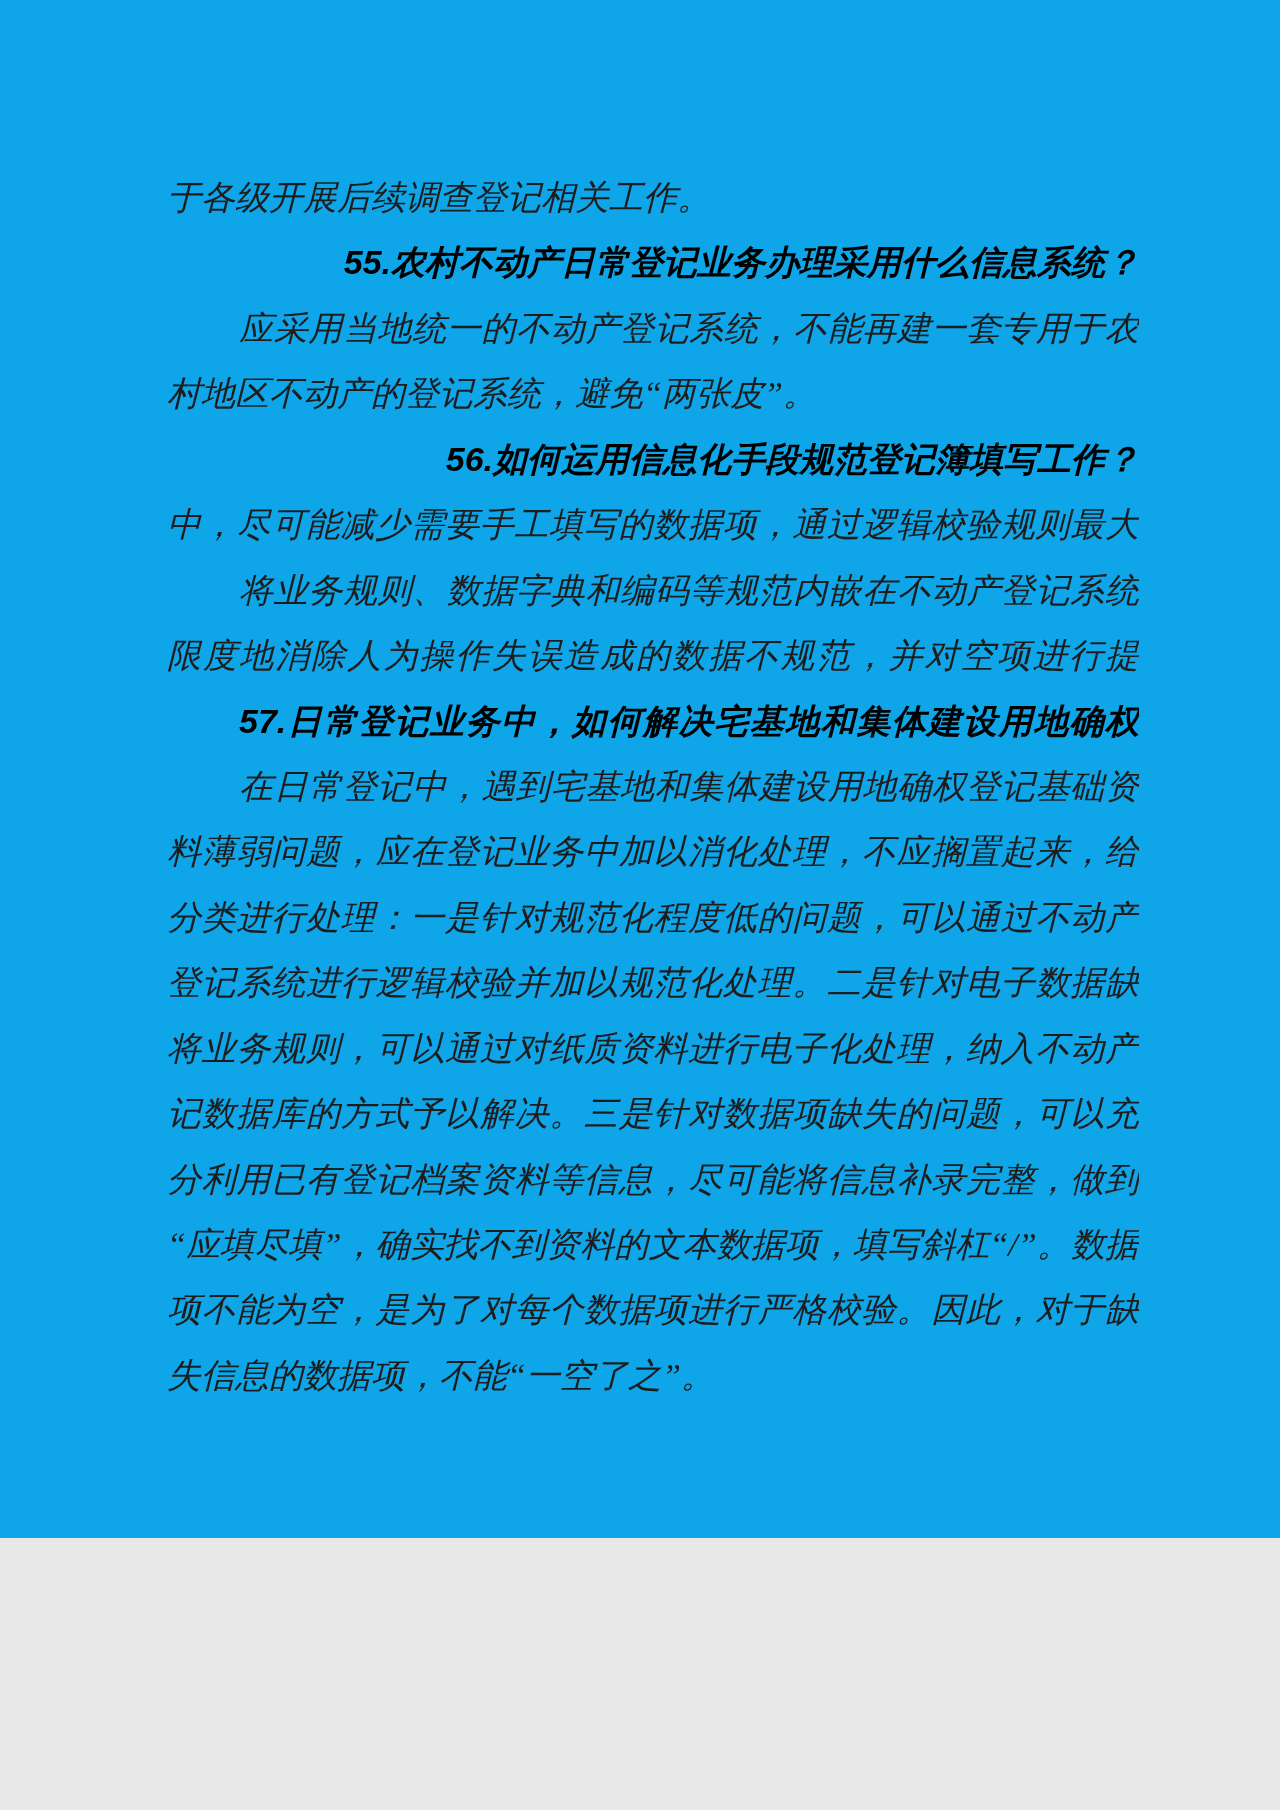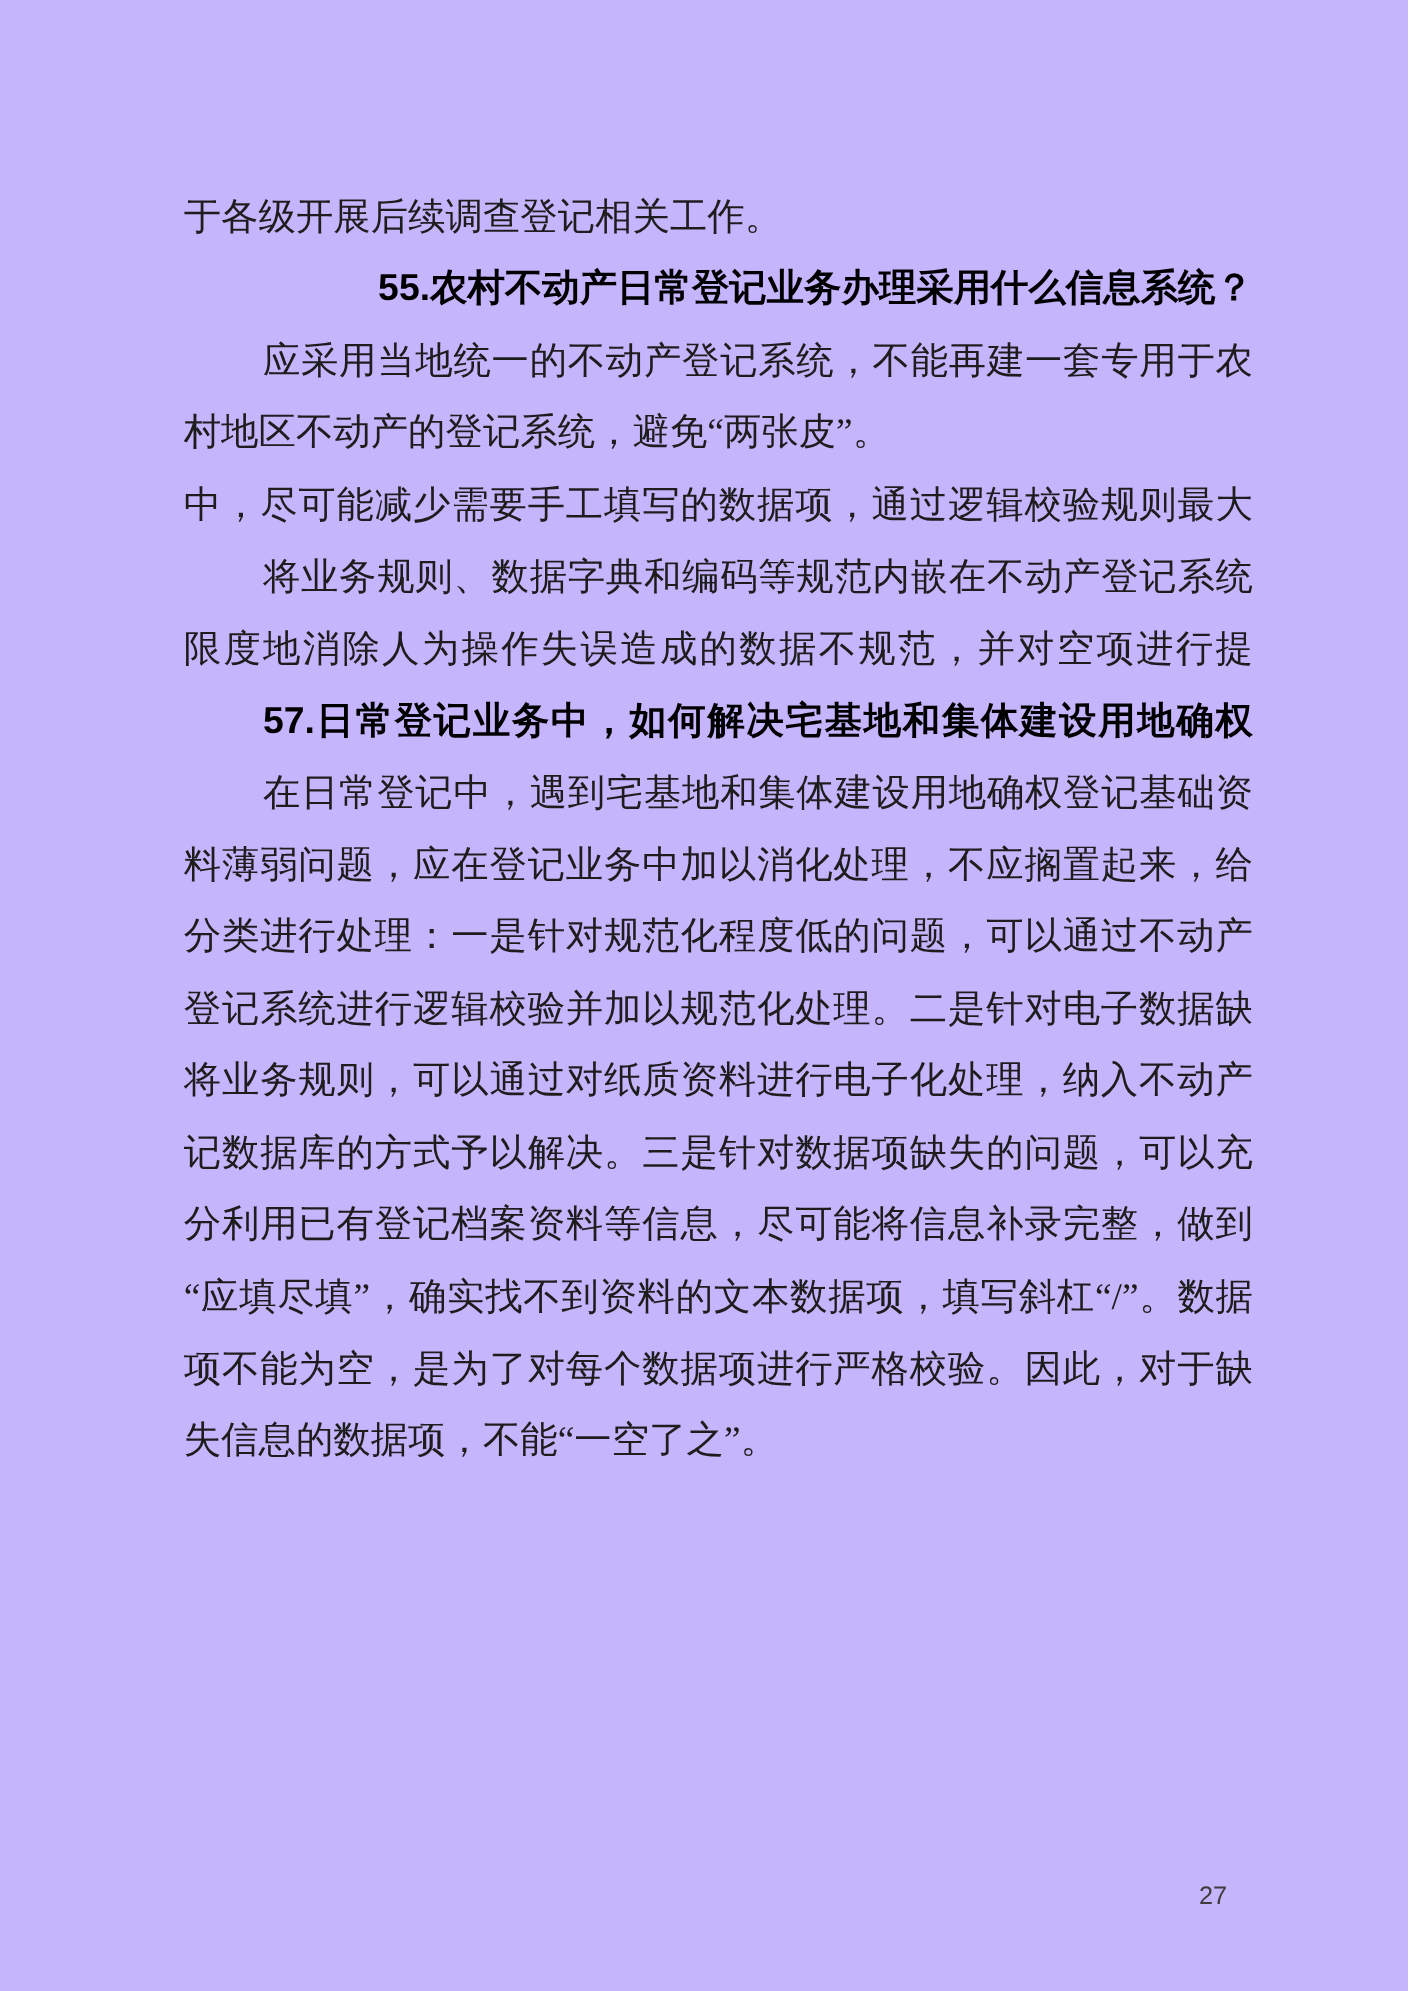--- a/index.html
+++ b/index.html
@@ -1,22 +1,23 @@
 <!DOCTYPE html>
 <html><head>
 <meta charset="utf-8">
 <style>
   html, body { margin: 0; padding: 0; background: #e8e8e8; }
   .page {
     position: relative;
     width: 1280px;
-    height: 1810px;
-    background: #c4b5fd;
+    height: 1538px;
+    background: #0ea5e9;
     margin: 0 auto;
     overflow: hidden;
+    font-style: italic;
   }
   .text-block {
     position: absolute;
     left: 167px;
     top: 165px;
     width: 972px;
   }
   .line {
     height: 65.45px;
     line-height: 65.45px;
@@ -54,20 +55,21 @@
 </style>
 </head>
 <body>
 
 <div class="page">
   <div class="text-block">
     <div class="line body">于各级开展后续调查登记相关工作。</div>
     <div class="line heading indent">55.农村不动产日常登记业务办理采用什么信息系统？</div>
     <div class="line body indent just">应采用当地统一的不动产登记系统，不能再建一套专用于农</div>
     <div class="line body">村地区不动产的登记系统，避免“两张皮”。</div>
+    <div class="line heading indent">56.如何运用信息化手段规范登记簿填写工作？</div>
     <div class="line body just">中，尽可能减少需要手工填写的数据项，通过逻辑校验规则最大</div>
     <div class="line body indent just">将业务规则、数据字典和编码等规范内嵌在不动产登记系统</div>
     <div class="line body just">限度地消除人为操作失误造成的数据不规范，并对空项进行提</div>
     <div class="line heading indent just">57.日常登记业务中，如何解决宅基地和集体建设用地确权</div>
     <div class="line body indent just">在日常登记中，遇到宅基地和集体建设用地确权登记基础资</div>
     <div class="line body just">料薄弱问题，应在登记业务中加以消化处理，不应搁置起来，给</div>
     <div class="line body just">分类进行处理：一是针对规范化程度低的问题，可以通过不动产</div>
     <div class="line body just">登记系统进行逻辑校验并加以规范化处理。二是针对电子数据缺</div>
     <div class="line body just">将业务规则，可以通过对纸质资料进行电子化处理，纳入不动产登</div>
     <div class="line body just">记数据库的方式予以解决。三是针对数据项缺失的问题，可以充</div>

